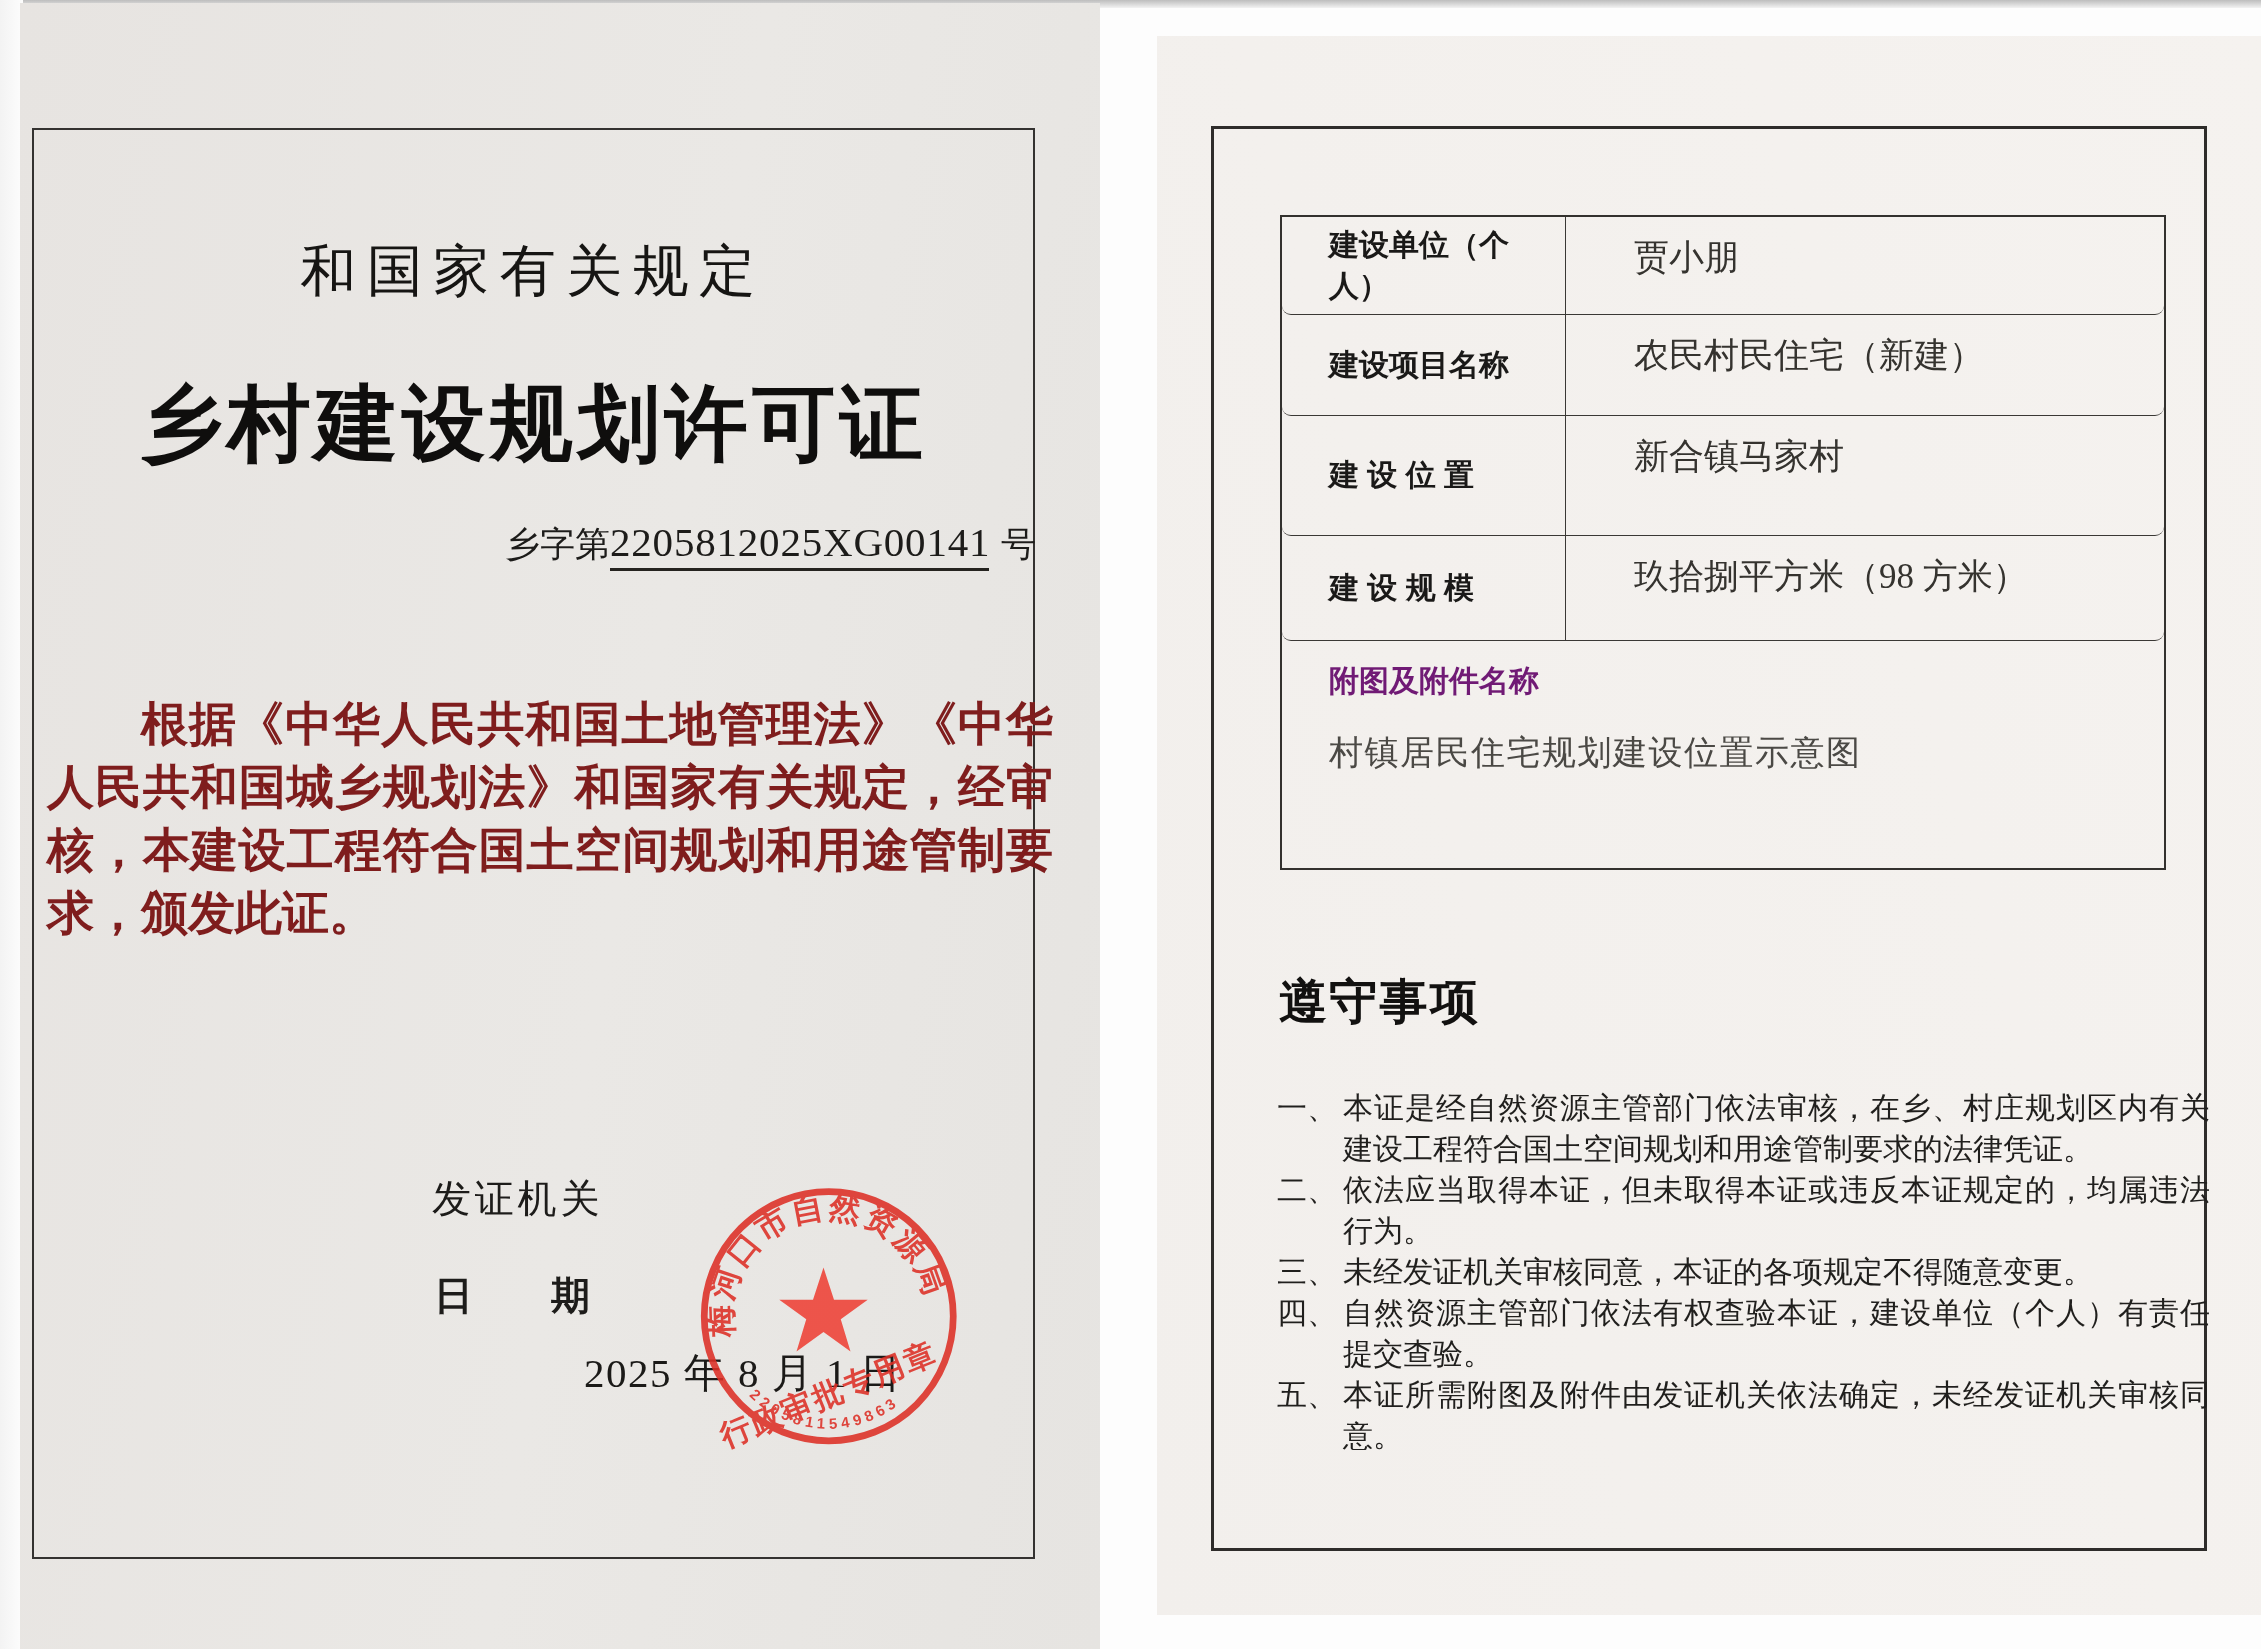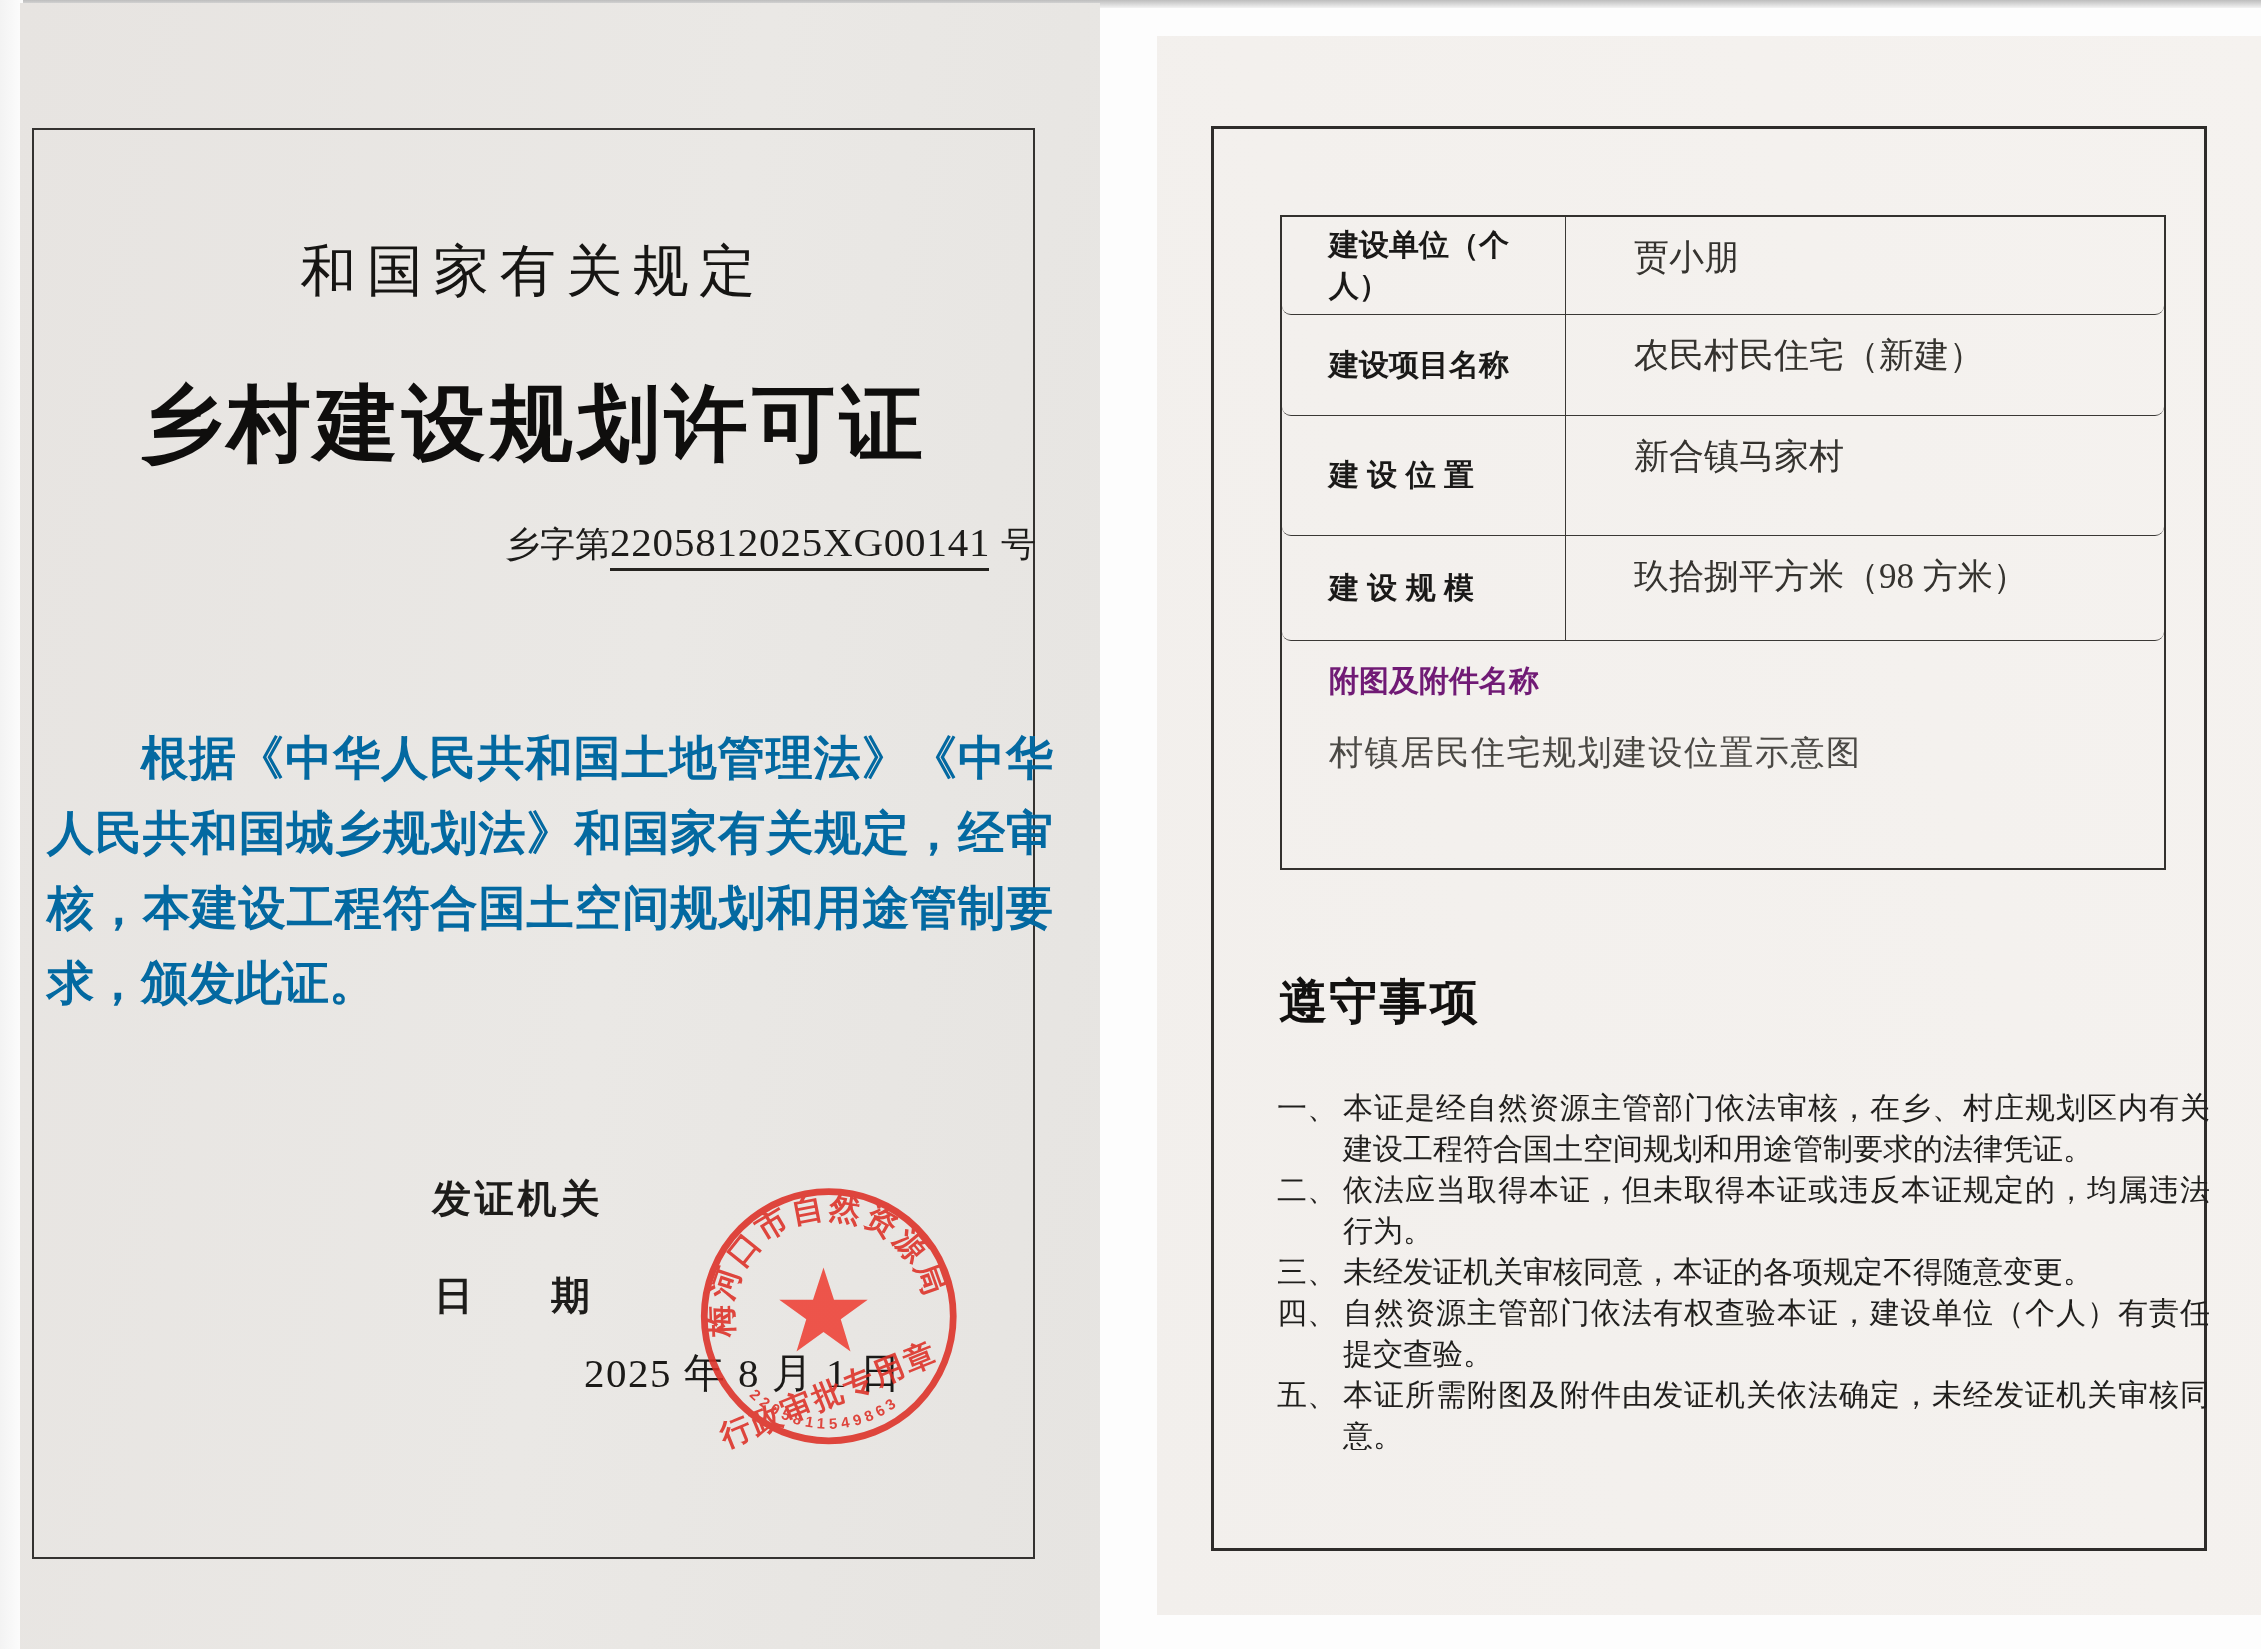--- a/index.html
+++ b/index.html
@@ -18,23 +18,23 @@
               background:linear-gradient(100deg,#e7e4e1 0%,#eae8e5 55%,#e6e4e1 100%);}
   .frame-left{left:32px;top:128px;width:999px;height:1427px;border:2.3px solid #343230;}
   .country{left:120px;top:234px;width:826px;text-align:center;font-size:56px;letter-spacing:10.5px;color:#161513;}
   .cert-title{left:64px;top:369px;width:939px;text-align:center;font-size:83px;font-weight:bold;
               letter-spacing:4.5px;color:#0f0e0d;}
   .serial-row{left:505px;top:490px;display:flex;align-items:flex-end;}
   .serial-prefix{font-size:35px;padding-bottom:3px;}
   .serial-line{width:379px;border-bottom:3px solid #25231f;text-align:center;padding-bottom:1.5px;margin-top:28px;}
   .serial-number{font-size:41px;letter-spacing:0.8px;}
   .serial-suffix{font-size:35px;margin-left:12px;padding-bottom:3px;}
-  .body-par{left:47px;top:692px;width:1006px;font-size:47px;line-height:75px;font-weight:600;
-            text-align:justify;text-indent:2em;color:#0369a1;margin-top:28px;}
-  .issuer{left:432px;top:1172px;font-size:39px;font-weight:bold;letter-spacing:3.8px;}
+  .body-par{left:47px;top:692px;width:1006px;font-size:47px;line-height:63px;font-weight:600;
+            text-align:justify;text-indent:2em;color:#7f1d1d;}
+  .issuer{left:432px;top:1172px;font-size:39px;font-weight:normal;letter-spacing:3.8px;}
   .date-label{left:434px;top:1269px;font-size:39px;font-weight:bold;}
   .date-value{left:584px;top:1346px;font-size:41px;letter-spacing:1.5px;color:#1b1a18;}
   .stamp-svg{left:671px;top:1155px;pointer-events:none;}
   svg text{font-family:"Liberation Sans","DejaVu Sans",sans-serif;}
 
   
   .paper-right{left:1157px;top:36px;width:1105px;height:1579px;
                background:linear-gradient(255deg,#f5f2ef 0%,#f2efec 100%);}
   .frame-right{left:1211px;top:126px;width:990px;height:1419px;border:3px solid #2e2c2a;}
   .cert-table{left:1280px;top:215px;width:886px;height:655px;border:2.3px solid #33312e;

